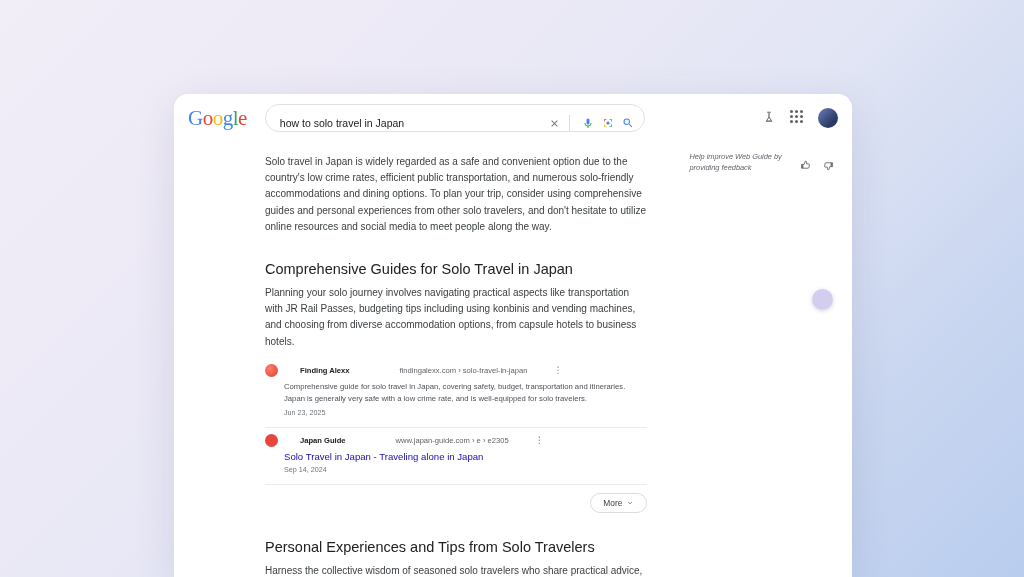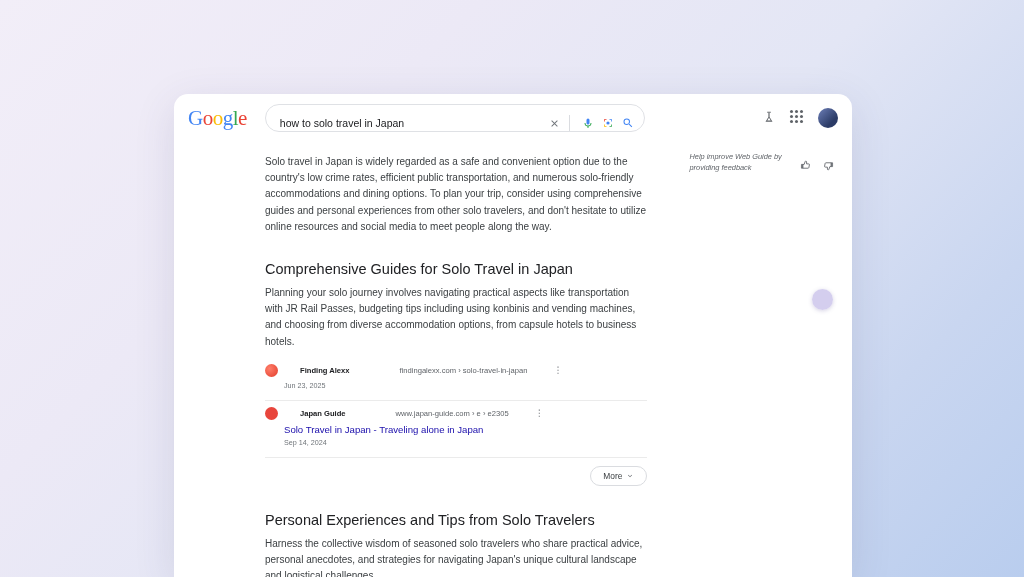--- a/index.html
+++ b/index.html
@@ -292,20 +292,21 @@
       <div class="section-title">Comprehensive Guides for Solo Travel in Japan</div>
       <div class="section-desc">Planning your solo journey involves navigating practical aspects like transportation with JR Rail Passes, budgeting tips including using konbinis and vending machines, and choosing from diverse accommodation options, from capsule hotels to business hotels.</div>
 
       <div class="result">
         <div class="res-head">
           <span class="favicon fav-alexx"></span>
           <span class="res-site">Finding Alexx</span>
           <span class="res-url">findingalexx.com › solo-travel-in-japan</span>
           <span class="dots-v">⋮</span>
         </div>
+        <div class="res-snippet">Comprehensive guide for solo travel in Japan, covering safety, budget, transportation and itineraries. Japan is generally very safe with a low crime rate, and is well-equipped for solo travelers.</div>
         <div class="res-date">Jun 23, 2025</div>
       </div>
 
       <div class="result last">
         <div class="res-head">
           <span class="favicon fav-japan"></span>
           <span class="res-site">Japan Guide</span>
           <span class="res-url">www.japan-guide.com › e › e2305</span>
           <span class="dots-v">⋮</span>
         </div>

